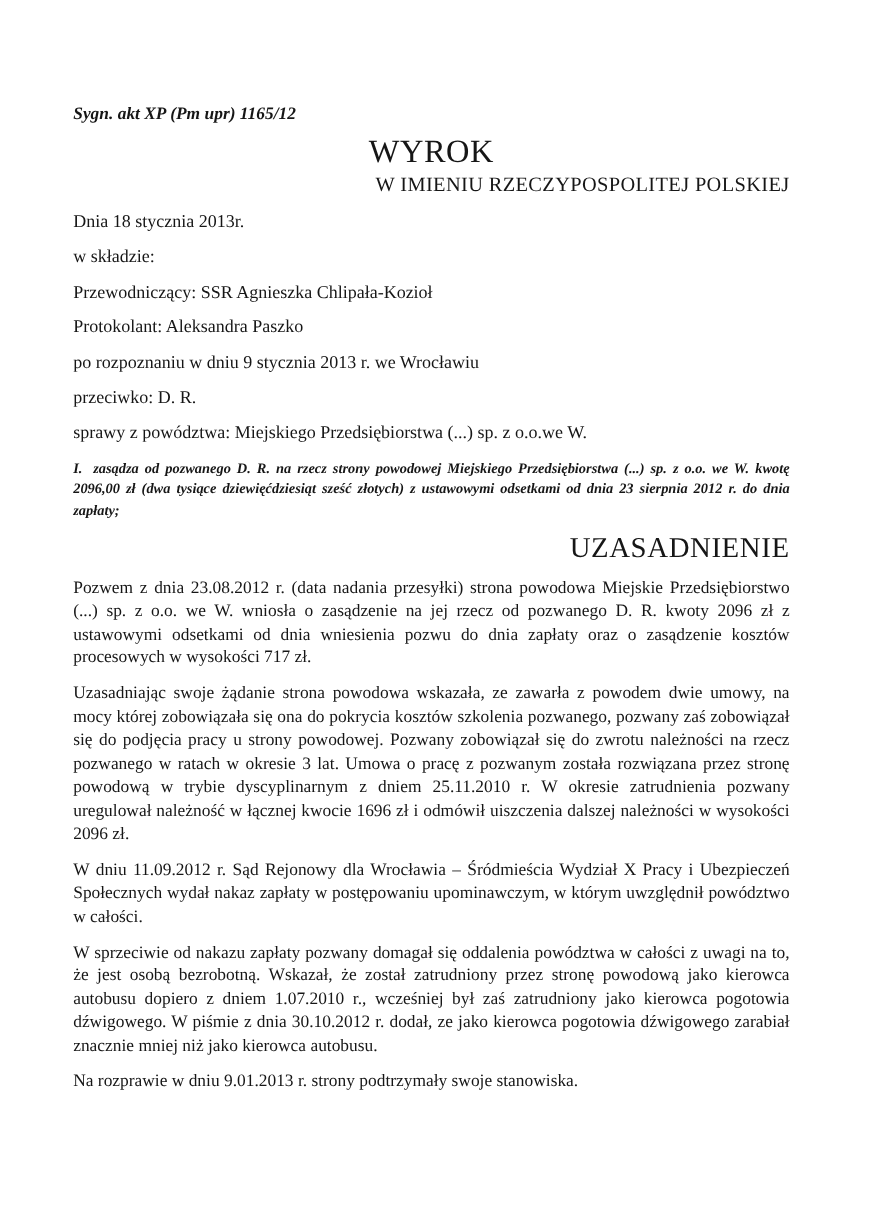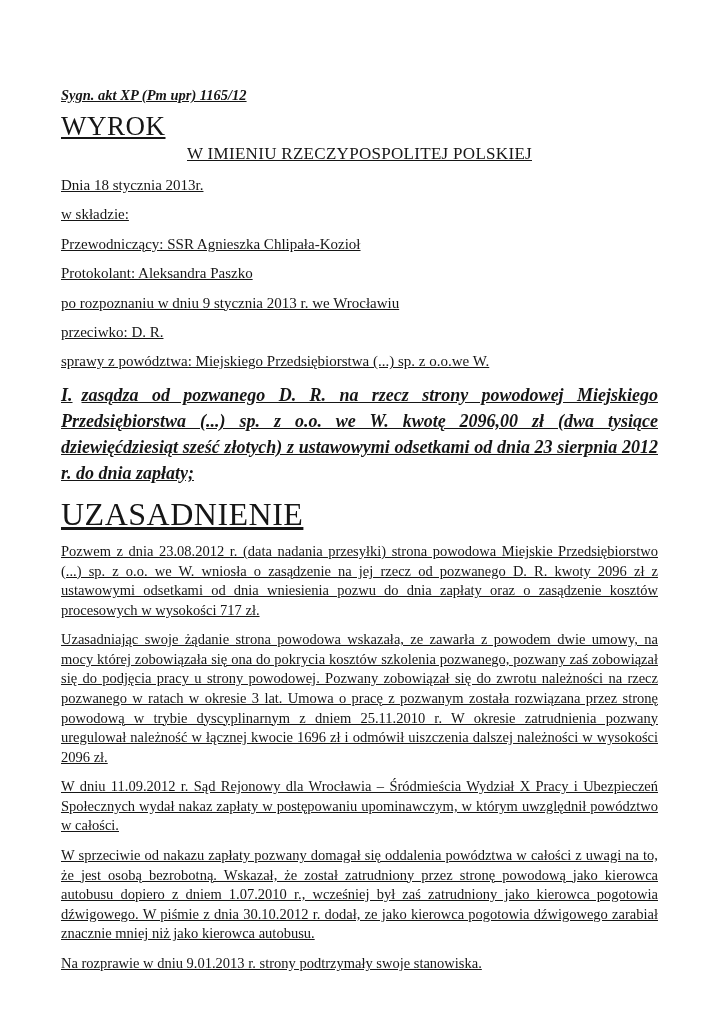--- a/index.html
+++ b/index.html
@@ -12,63 +12,63 @@
     position: relative;
     width: 703px;
     height: 1024px;
     box-sizing: border-box;
     margin: 0 auto;
     padding: 86px 56px 40px 50px;
     background: #ffffff;
     color: #161616;
     font-family: "Liberation Serif", "DejaVu Serif", serif;
     overflow: hidden;
-    text-decoration: underline;
   }
   .case-number {
     font-size: 14.5px;
     font-weight: bold;
     font-style: italic;
     margin: 0 0 5px 0;
     line-height: 1.35;
   }
   .judgment-title {
+    text-align: center;
     font-size: 27px;
     font-weight: normal;
     letter-spacing: 0.5px;
     margin: 2px 0 0 0;
     line-height: 1.15;
   }
   .judgment-subtitle {
-    text-align: center;
+    text-align: right;
     font-size: 17px;
     font-weight: normal;
     letter-spacing: 0.3px;
     margin: 1px 0 12px 0;
     line-height: 1.25;
   }
   .meta-line {
     font-size: 15px;
     margin: 0 0 9.5px 0;
     line-height: 1.33;
   }
   .verdict-item {
-    font-size: 18px;
+    font-size: 12px;
     font-weight: bold;
     font-style: italic;
     text-align: justify;
     line-height: 1.45;
     margin: 3px 0 10px 0;
   }
   .verdict-numeral {
     margin-right: 9px;
   }
   .justification-title {
-    text-align: left;
-    font-size: 32px;
+    text-align: right;
+    font-size: 24px;
     font-weight: normal;
     letter-spacing: 0.5px;
     margin: 4px 0 9px 0;
     line-height: 1.15;
   }
   .para {
     font-size: 14.5px;
     text-align: justify;
     line-height: 1.35;
     margin: 0 0 10px 0;

